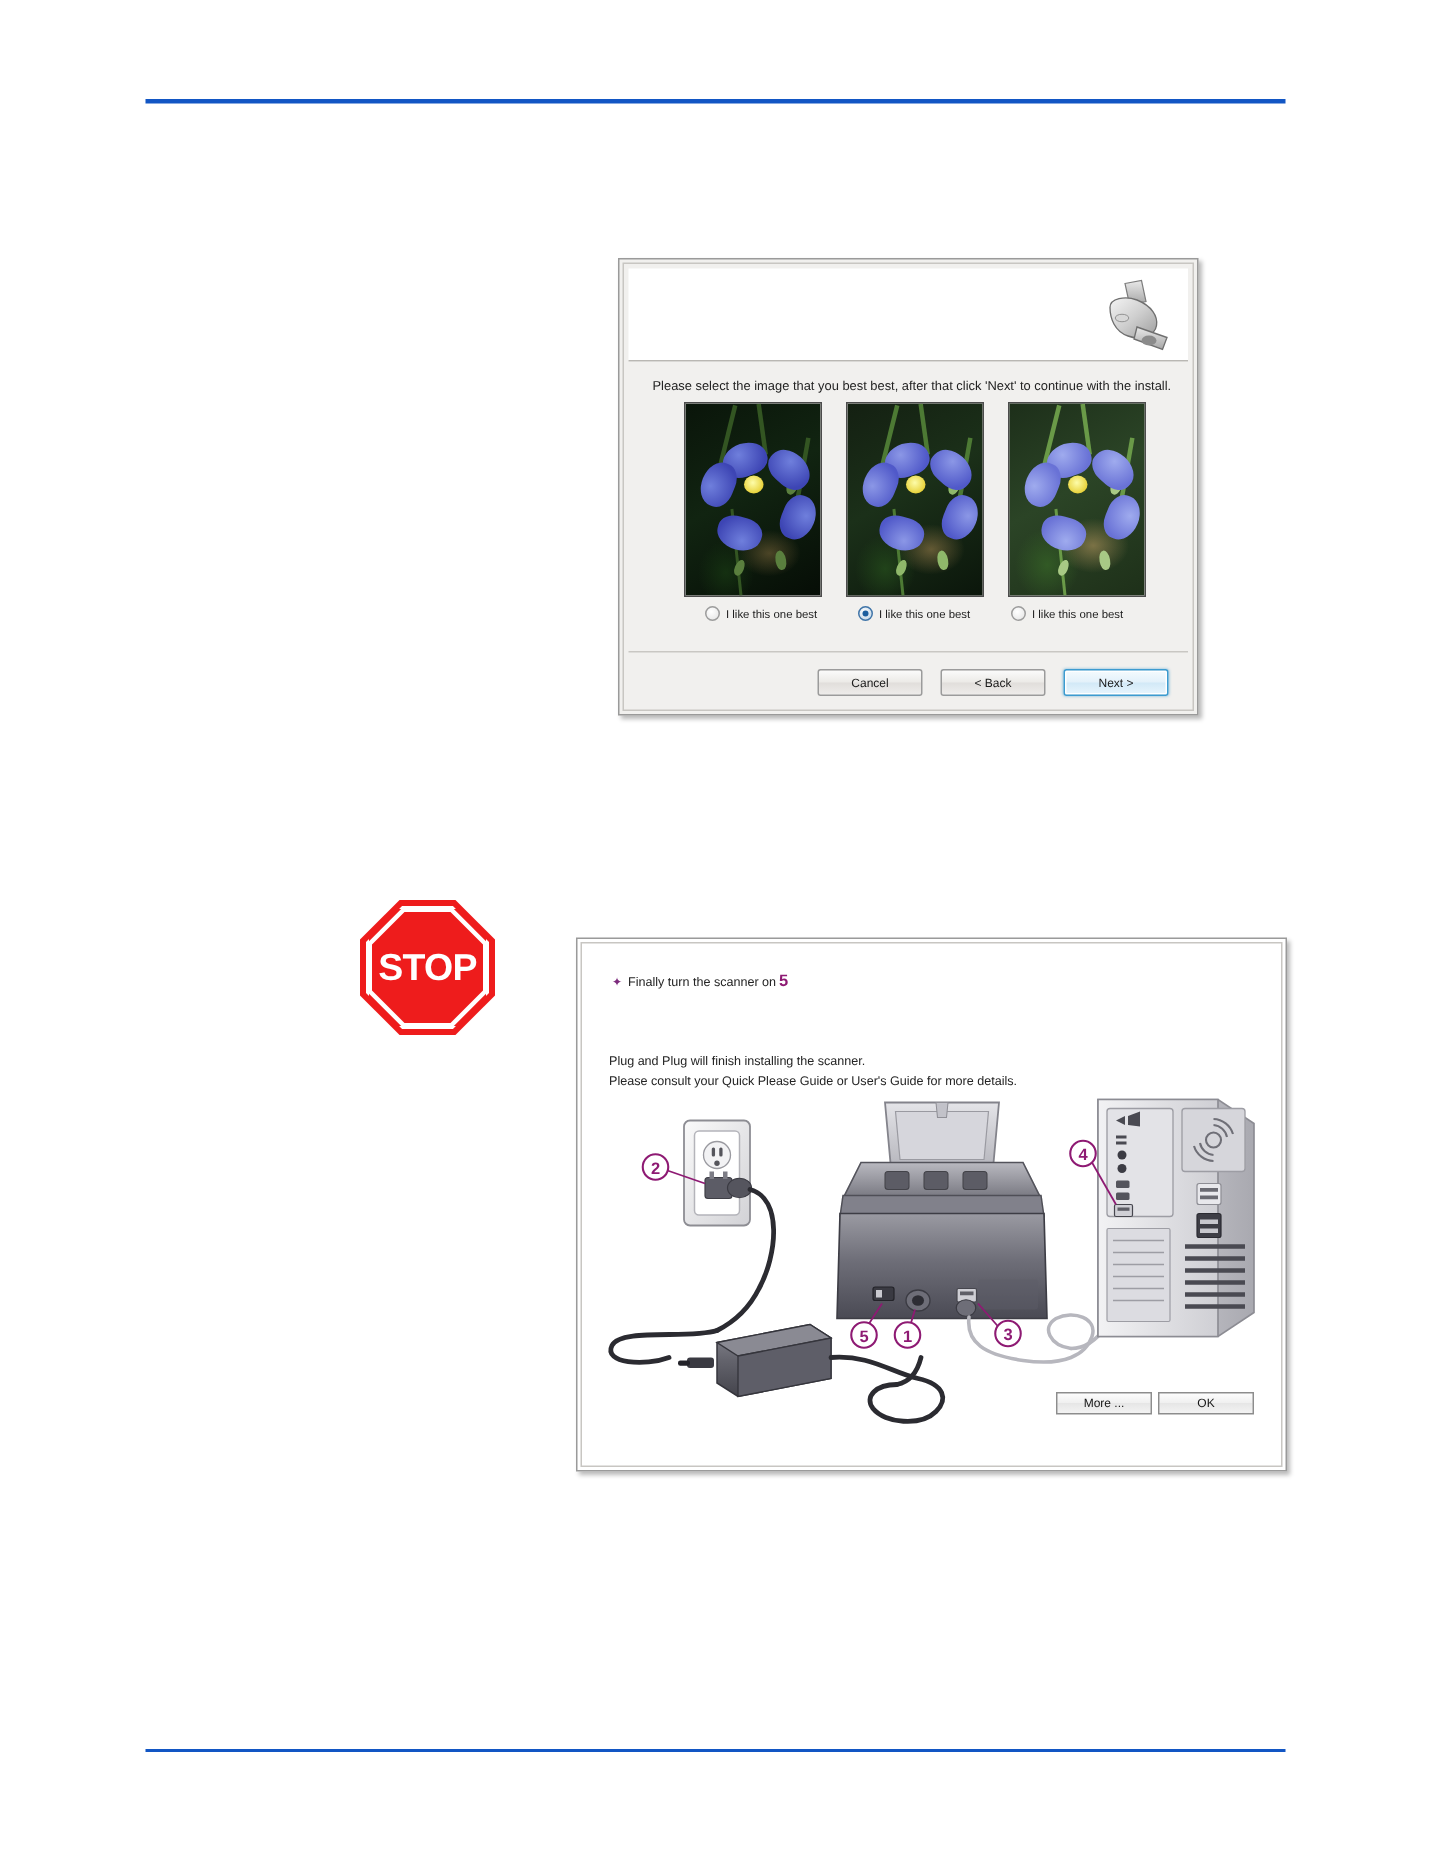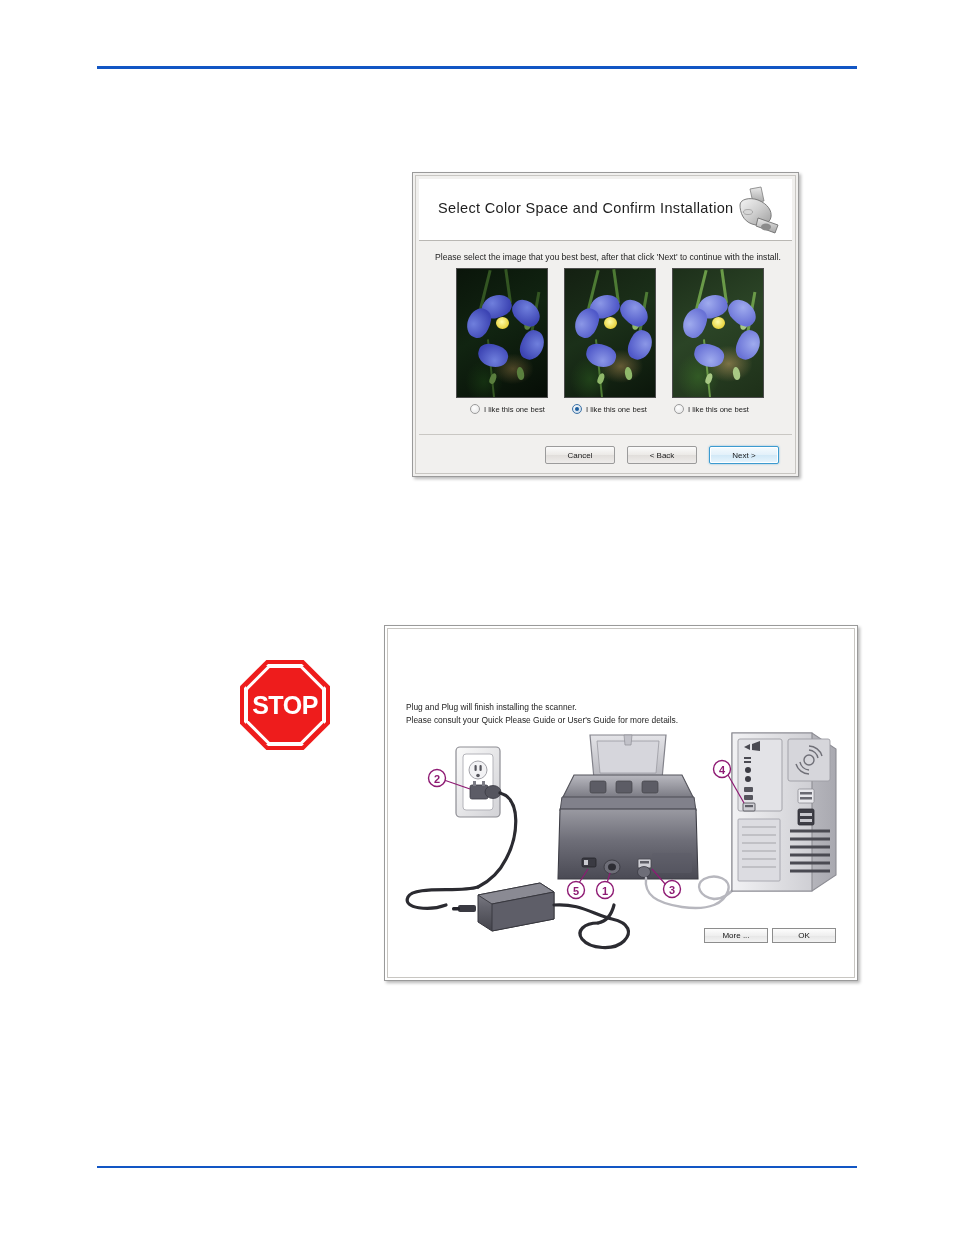--- a/index.html
+++ b/index.html
@@ -240,21 +240,21 @@
   .win-btn.primary {
     border: 1px solid #3c9bd0;
     box-shadow: inset 0 0 0 1px #ffffff, 0 0 2px rgba(60,155,208,.7);
     background: linear-gradient(#f5fbfe, #e3f1fa 48%, #d2e9f7 52%, #e8f5fd);
   }
 
   
   #stop-sign {
     position: absolute;
     left: 240px;
-    top: 660px;
+    top: 600px;
     width: 90px;
     height: 90px;
   }
   .octagon {
     width: 90px;
     height: 90px;
     background: #ee1c1c;
     clip-path: polygon(29.3% 0%, 70.7% 0%, 100% 29.3%, 100% 70.7%, 70.7% 100%, 29.3% 100%, 0% 70.7%, 0% 29.3%);
     display: flex;
     align-items: center;
@@ -371,21 +371,20 @@
 </head>
 <body>
 
 <div class="page-rule top"></div>
 <div class="page-rule bottom"></div>
 
 <div class="dialog" id="dlg-color">
   <div class="dialog-inner">
 
     <div class="cs-header">
-      <div class="cs-title">Select Color Space and Confirm Installation</div>
       <div class="scanner-glyph">
         <svg viewBox="0 0 54 52" width="54" height="52">
           <defs>
             <linearGradient id="sg1" x1="0" y1="0" x2="1" y2="1">
               <stop offset="0" stop-color="#f4f4f4"></stop>
               <stop offset="0.5" stop-color="#cfcfcf"></stop>
               <stop offset="1" stop-color="#9e9e9e"></stop>
             </linearGradient>
             <linearGradient id="sg2" x1="0" y1="0" x2="0" y2="1">
               <stop offset="0" stop-color="#e9e9e9"></stop>
@@ -485,20 +484,23 @@
     <div class="octagon-ring"></div>
     <div class="octagon-fill"></div>
     <span class="stop-text">STOP</span>
   </div>
 </div>
 
 <div class="dialog" id="dlg-connect">
   <div class="dialog-inner">
 
     <div class="cn-steps">
+      <div class="cn-step">
+        <span class="arrow">✦</span><span>Finally turn the scanner on</span><span class="cn-num">5</span>
+      </div>
     </div>
 
     <div class="cn-note">
       <div>Plug and Plug will finish installing the scanner.</div>
       <div>Please consult your Quick Please Guide or User's Guide for more details.</div>
     </div>
 
     <div class="cn-diagram">
       <svg viewBox="0 0 460 250" width="460" height="250">
         <defs>

